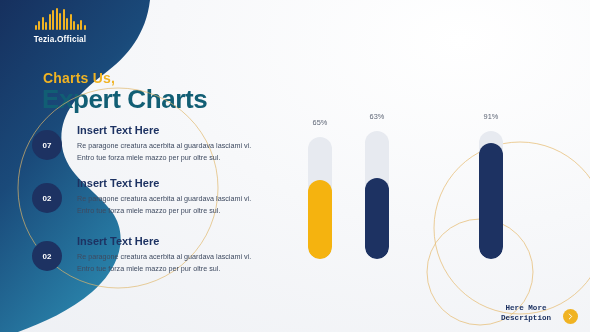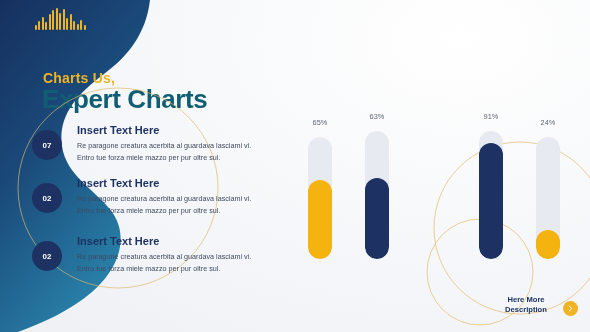--- a/index.html
+++ b/index.html
@@ -59,21 +59,21 @@
     font-size:7.4px;color:#5d6575;text-align:center;font-weight:normal;
     letter-spacing:.1px;
   }
   .track{
     position:relative;margin:10px auto 0;width:24px;border-radius:12px;
     background:#e7eaf0;overflow:hidden;
   }
   .fill{position:absolute;left:0;bottom:0;width:100%;border-radius:12px;}
 
   
-  .cta{position:absolute;left:495px;top:295px;width:95px;}
+  .cta{position:absolute;left:495px;top:303px;width:95px;font-family:Liberation Mono, monospace;}
   .cta-text{
     font-size:7.6px;font-weight:bold;color:#1d3262;line-height:1.35;
     width:62px;text-align:center;
   }
   .cta-btn{
     position:absolute;left:68px;top:6px;width:15px;height:15px;border-radius:50%;
     background:#f0b323;display:flex;align-items:center;justify-content:center;
   }
   .cta-btn svg{display:block;}
 </style>
@@ -112,20 +112,21 @@
       <i style="height:22px"></i>
         <i style="height:17px"></i>
         <i style="height:21px"></i>
       <i style="height:12px"></i>
         <i style="height:16px"></i>
         <i style="height:9px"></i>
       <i style="height:6px"></i>
         <i style="height:10px"></i>
         <i style="height:5px"></i>
     </div>
+    <div class="logo-name">Tezia.Official</div>
   </div>
 
   <div class="eyebrow">Charts Us,</div>
   <div class="title">Expert Charts</div>
 
   <svg class="deco" viewBox="0 0 590 332" xmlns="http://www.w3.org/2000/svg">
     <circle cx="118" cy="188" r="100" fill="none" stroke="#e0b66a" stroke-width="0.8" opacity="0.85"></circle>
     <circle cx="520" cy="228" r="86" fill="none" stroke="#e6bb70" stroke-width="0.8" opacity="0.9"></circle>
     <circle cx="480" cy="272" r="53" fill="none" stroke="#e6bb70" stroke-width="0.8" opacity="0.9"></circle>
   </svg>
@@ -173,26 +174,20 @@
       <div class="track" style="height: 128px; background: rgb(231, 234, 240);">
         <div class="fill" style="height: 81px; background: rgb(29, 50, 98);"></div>
       </div>
     </div>
     <div class="bar-col" style="left: 171px; top: 0px;">
       <div class="pct">91%</div>
       <div class="track" style="height: 128px; background: rgb(231, 234, 240);">
         <div class="fill" style="height: 116px; background: rgb(29, 50, 98);"></div>
       </div>
     </div>
-    <div class="bar-col" style="left: 228px; top: 6px;">
-      <div class="pct">24%</div>
-      <div class="track" style="height: 122px; background: rgb(231, 234, 240);">
-        <div class="fill" style="height: 29px; background: rgb(245, 179, 15);"></div>
-      </div>
-    </div>
   </div>
 
   <div class="cta">
     <div class="cta-text">
       <div>Here More</div>
       <div>Description</div>
     </div>
     <div class="cta-btn">
       <svg width="7" height="7" viewBox="0 0 8 8" xmlns="http://www.w3.org/2000/svg">
         <path d="M2.6 1.2 L5.4 4 L2.6 6.8" fill="none" stroke="#ffffff" stroke-width="1.1" stroke-linecap="round" stroke-linejoin="round"></path>

